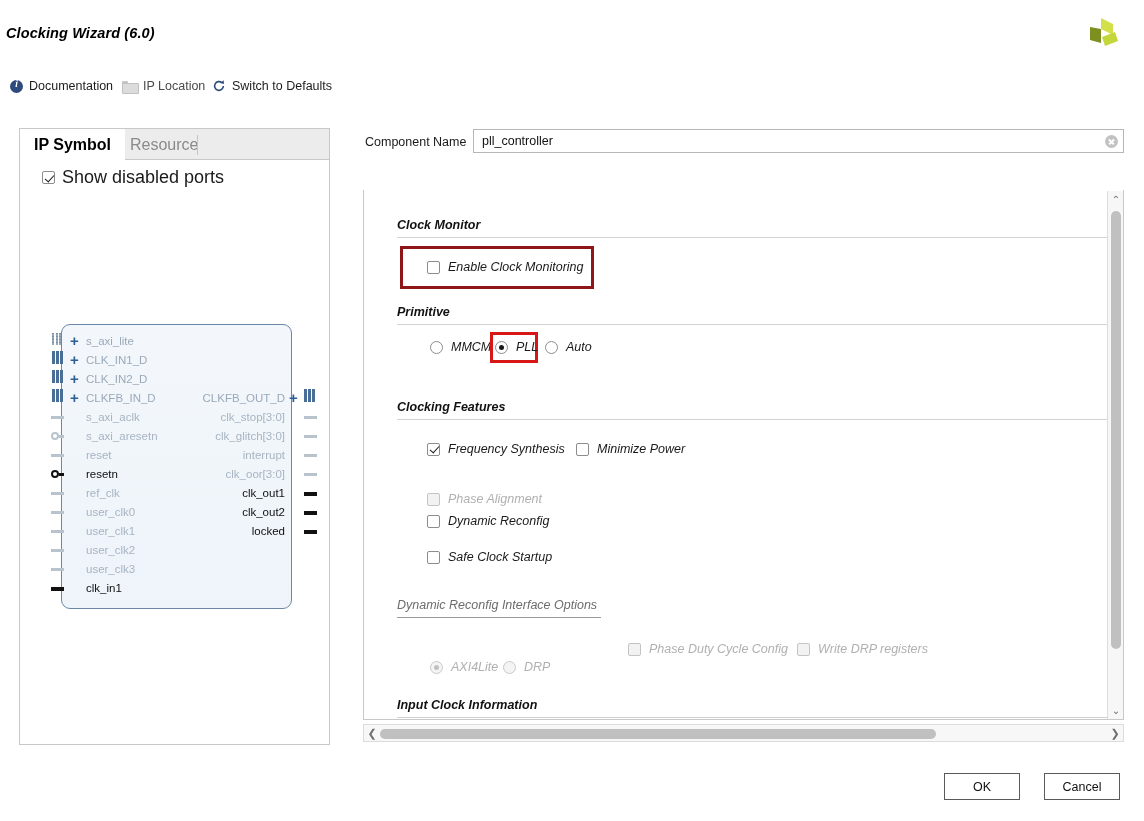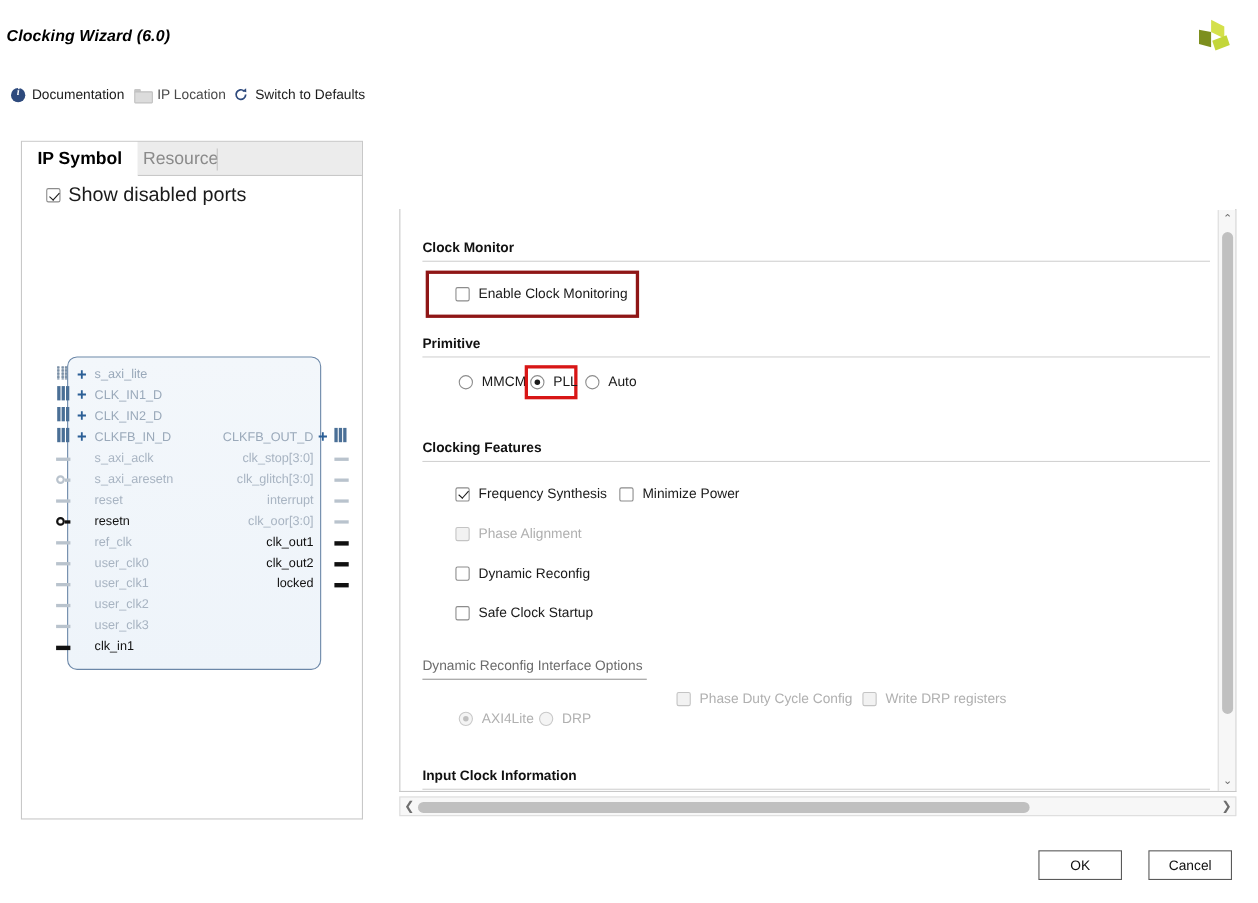--- a/index.html
+++ b/index.html
@@ -202,36 +202,36 @@
     position: absolute; top: 6px; width: 1px; height: 18px; background: #c4c4c4;
   }
 
   #content-area {
     position: absolute; left: 0; top: 62px; width: 761px; height: 530px;
     background: #ffffff; border-left: 1px solid #c8c8c8;
     border-right: 1px solid #c8c8c8; border-bottom: 1px solid #c8c8c8;
     overflow: hidden;
   }
   #content-inner {
-    position: absolute; left: 3px; top: 0; width: 742px; height: 530px;
+    position: absolute; left: 16px; top: 0; width: 742px; height: 530px; font-style: italic;
   }
 
   .sect-head {
     position: absolute; font-size: 12.5px; font-weight: bold; color: #111;
   }
   .sect-head.gray { color: #6c6c6c; font-weight: normal; }
   .sect-rule {
     position: absolute; height: 1px; background: #d2d2d2;
   }
 
   .chkrow {
     position: absolute; display: flex; align-items: center; gap: 8px;
     font-size: 12.5px; cursor: pointer; white-space: nowrap;
   }
-  .chkrow.dis { color: #b0b0b0; cursor: default; }
+  .chkrow.dis { color: #b0b0b0; cursor: default; margin-top: 14px; }
 
   .rdo {
     width: 13px; height: 13px; border-radius: 50%;
     border: 1px solid #8c8c8c; background: #fff; position: relative; flex: none;
   }
   .rdo.sel::after {
     content: ""; position: absolute; left: 3px; top: 3px;
     width: 5px; height: 5px; border-radius: 50%; background: #1a1a1a;
   }
   .rdo.dis { border-color: #c9c9c9; background: #f4f4f4; }
@@ -421,20 +421,27 @@
     <div class="stub r on" style="top:382px; height:4px;"></div>
     <div class="port right on" style="top:374px">clk_out2</div>
 
     <div class="stub r on" style="top:401px; height:4px;"></div>
     <div class="port right on" style="top:393px">locked</div>
   </div>
 </div>
 
 <div id="right-panel">
 
+  <div id="cname-row">
+    <div id="cname-label">Component Name</div>
+    <div id="cname-field">
+      <div id="cname-value">pll_controller</div>
+      <div id="cname-clear"></div>
+    </div>
+  </div>
 
 
   <div id="content-area">
     <div id="content-inner">
 
       <div class="sect-head" style="left:17px; top:28px;">Clock Monitor</div>
       <div class="sect-rule" style="left:17px; top:47px; width:716px;"></div>
 
       <div class="hl-red" style="left:20px; top:56px; width:194px; height:43px;"></div>
       <div class="chkrow" style="left:47px; top:70px;">

